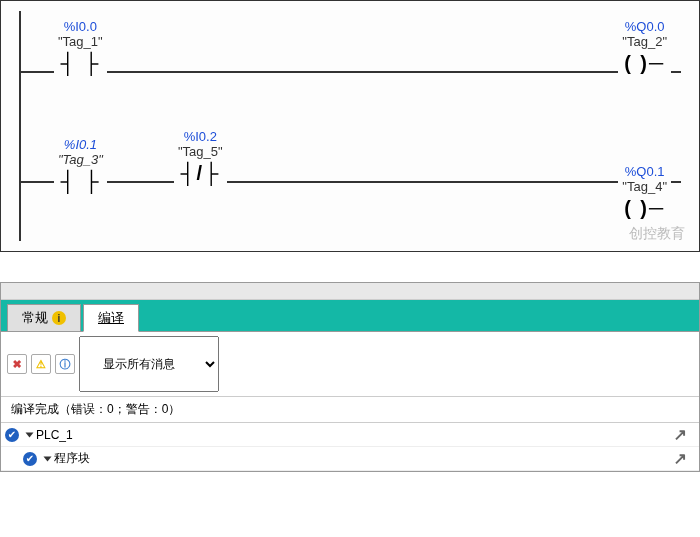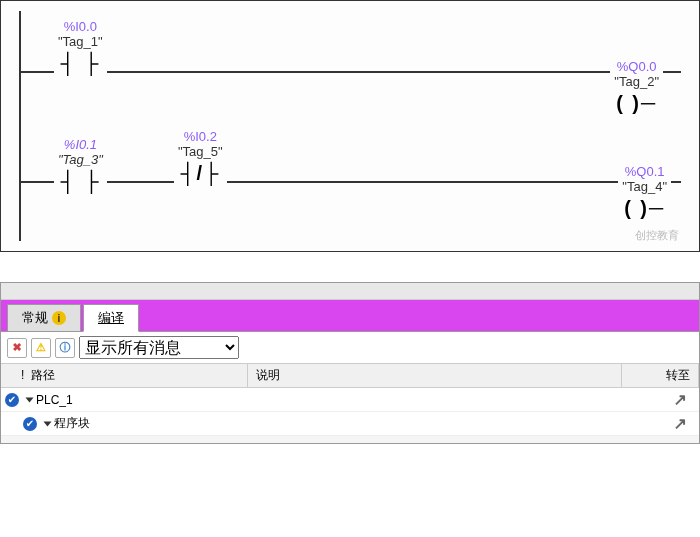--- a/index.html
+++ b/index.html
@@ -40,56 +40,56 @@
       background: #333;
     }
     .contact, .coil {
       position: absolute;
       top: 0;
       text-align: center;
       background: #fdfdfd;
       padding: 0 4px;
     }
     .contact .addr, .coil .addr {
-      color: #8b5cf6;
+      color: #1d4ed8;
       font-size: 13px;
       display: block;
     }
     .contact .name, .coil .name {
       color: #333;
       font-size: 13px;
       display: block;
       margin-bottom: 4px;
     }
     .symbol {
       font-size: 20px;
       font-weight: bold;
       line-height: 20px;
       letter-spacing: 2px;
     }
     .watermark {
       position: absolute;
-      right: 20px;
+      right: 14px;
       bottom: 8px;
       color: #bbb;
-      font-size: 11px;
+      font-size: 14px;
     }
     .output-panel {
       border: 1px solid #999;
       background: #f5f5f5;
       min-height: 160px;
     }
     .drag-bar {
       height: 16px;
       background: #e8e8e8;
       border-bottom: 1px solid #ccc;
     }
     .tabs {
       display: flex;
-      background: #d946ef;
+      background: #14b8a6;
       border-bottom: 1px solid #999;
       padding-left: 6px;
       padding-top: 4px;
     }
     .tab {
       padding: 4px 14px;
       border: 1px solid #999;
       border-bottom: none;
       margin-right: 2px;
       background: #e0e0e0;
@@ -119,23 +119,23 @@
     .info-icon.yellow { background: #f0c000; color: #333; }
     .toolbar {
       display: flex;
       align-items: center;
       gap: 4px;
       padding: 4px 6px;
       background: #fff;
       border-bottom: 1px solid #ccc;
     }
     .toolbar select {
-      font-size: 16px;
-      padding: 1px;
-      width: 160px;
+      font-size: 12px;
+      padding: 19px;
+      width: 140px;
     }
     .icon-btn {
       width: 18px;
       height: 18px;
       border: 1px solid #aaa;
       display: inline-flex;
       align-items: center;
       justify-content: center;
       font-size: 11px;
       font-weight: bold;
@@ -213,21 +213,21 @@
 <div class="ladder-diagram">
   <div class="power-rail left"></div>
 
   <div class="rung">
     <div class="rung-line"></div>
     <div class="contact" style="left:45px; top:8px;">
       <span class="addr">%I0.0</span>
       <span class="name">"Tag_1"</span>
       <div class="symbol">┤&nbsp;├</div>
     </div>
-    <div class="coil" style="right:28px; top:8px;margin-top:40px;">
+    <div class="coil" style="right:20px; top:8px;">
       <span class="addr">%Q0.0</span>
       <span class="name">"Tag_2"</span>
       <div class="symbol">(&nbsp;)─</div>
     </div>
   </div>
 
   <div class="rung">
     <div class="rung-line"></div>
     <div class="contact" style="left:45px; top:16px;font-style:italic;">
       <span class="addr">%I0.1</span>
@@ -264,29 +264,23 @@
   <div class="toolbar">
     <span class="icon-btn error">✖</span>
     <span class="icon-btn warn">⚠</span>
     <span class="icon-btn info">ⓘ</span>
     <select>
       <option>显示所有消息</option>
     </select>
     <span class="dropdown-arrow"></span>
   </div>
 
+  <div class="status-line">编译完成（错误：0；警告：0）</div>
 
   <div class="table-area">
-    <div class="table-header">
-      <div class="th path">
-        <span style="margin-left:12px;">! &nbsp;</span><span>路径</span>
-      </div>
-      <div class="th desc">说明</div>
-      <div class="th goto">转至</div>
-    </div>
 
     <div class="table-row">
       <div class="row-path">
         <span class="check-icon">✔</span>
         <span class="expand-tri"></span>
         <span>PLC_1</span>
       </div>
       <div class="row-desc"></div>
       <span class="goto-arrow">↗</span>
     </div>

